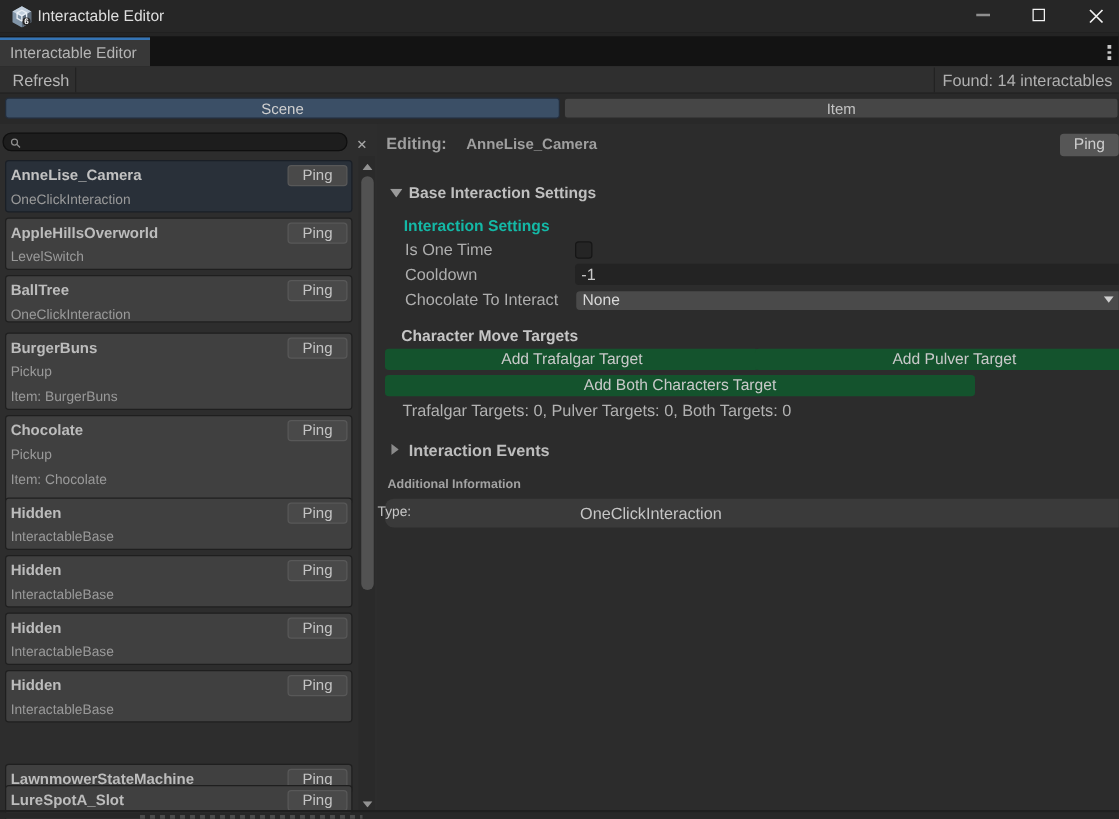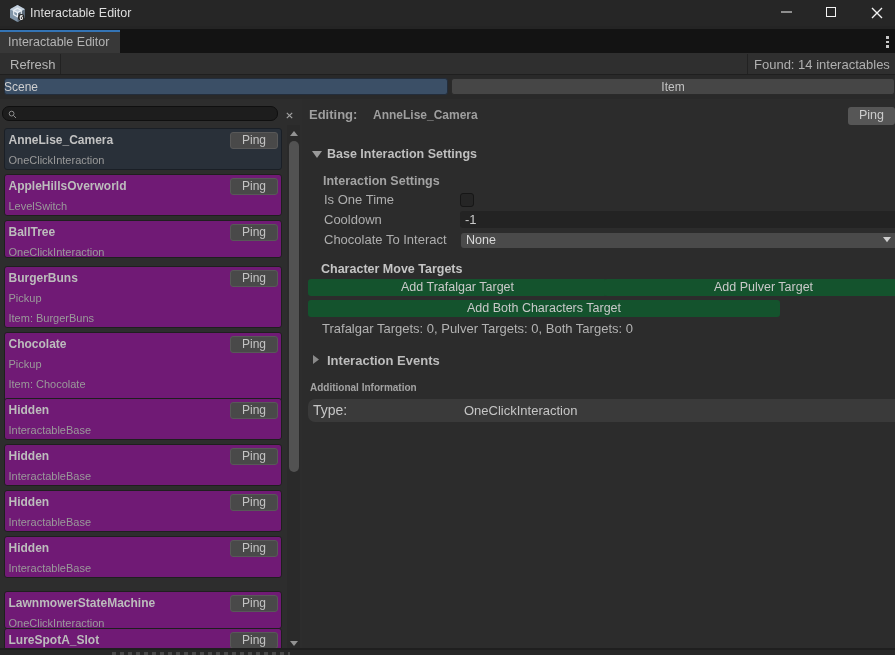--- a/index.html
+++ b/index.html
@@ -1,17 +1,17 @@
 <!DOCTYPE html>
 <html><head><meta charset="utf-8"><style>
 html,body{margin:0;padding:0;width:895px;height:655px;background:#2c2c2c;font-family:"Liberation Sans",sans-serif;overflow:hidden}
 .a{position:absolute}
 .t{position:absolute;white-space:nowrap}
 .b{font-weight:bold}
-.item{position:absolute;left:4px;width:278px;background:#701a75;border:1px solid #1f1f1f;border-radius:3px;box-sizing:border-box}
+.item{position:absolute;left:4px;width:278px;background:#404040;border:1px solid #1f1f1f;border-radius:3px;box-sizing:border-box}
 .it{position:absolute;left:3.5px;top:4px;font-size:12px;font-weight:bold;color:#bcbcbc;line-height:15px}
 .is{position:absolute;left:3.5px;font-size:11px;color:#9a9a9a;line-height:14px}
 .ping{position:absolute;right:3px;top:3px;width:48px;height:17px;background:#494949;border:1px solid #585858;border-radius:3px;box-sizing:border-box;color:#c3c3c3;font-size:12px;text-align:center;line-height:15px}
 .btn{position:absolute;background:#14532d;border-radius:3px;color:#c9c9c9;font-size:12.5px;text-align:center}
 .lbl{position:absolute;font-size:13px;color:#aeaeae;line-height:15px;white-space:nowrap}
 </style></head>
 <body>
 
 <div class="a" style="left:0;top:0;width:895px;height:26px;background:#262626"></div>
 <svg class="a" style="left:9px;top:4px" width="17" height="18" viewBox="0 0 17 18">
@@ -41,21 +41,21 @@
 <div class="a" style="left:886px;top:45px;width:2.5px;height:2.5px;background:#c8c8c8"></div>
 
 <div class="a" style="left:0;top:53px;width:895px;height:22px;background:#2f2f2f;border-bottom:1px solid #1f1f1f;box-sizing:border-box"></div>
 <div class="t" style="left:10px;top:58px;font-size:13px;color:#b6b6b6;line-height:13px">Refresh</div>
 <div class="a" style="left:60px;top:54px;width:1px;height:20px;background:#222"></div>
 <div class="a" style="left:747px;top:54px;width:1px;height:20px;background:#222"></div>
 <div class="t" style="left:754px;top:58px;font-size:13px;color:#b0b0b0;line-height:13px">Found: 14 interactables</div>
 
 <div class="a" style="left:0;top:75px;width:895px;height:24px;background:#292929"></div>
 <div class="a" style="left:4px;top:78px;width:444px;height:17px;background:#3b4f66;border:1px solid #232d3b;border-radius:3px;box-sizing:border-box"></div>
-<div class="t" style="left:4px;top:80px;width:444px;font-size:12px;color:#cfcfcf;line-height:14px">Scene</div>
+<div class="t" style="left:4px;top:80px;width:444px;text-align:center;font-size:12px;color:#cfcfcf;line-height:14px">Scene</div>
 <div class="a" style="left:451px;top:78px;width:444px;height:17px;background:#464646;border:1px solid #2a2a2a;border-radius:3px;box-sizing:border-box"></div>
 <div class="t" style="left:451px;top:80px;width:444px;text-align:center;font-size:12px;color:#c3c3c3;line-height:14px">Item</div>
 
 <div class="a" style="left:0;top:99px;width:302px;height:550px;background:#2d2d2d"></div>
 
 <div class="a" style="left:2px;top:106px;width:276px;height:15px;background:#1d1d1d;border:1px solid #0f0f0f;border-radius:7px;box-sizing:border-box"></div>
 <svg class="a" style="left:7.5px;top:109.5px" width="9" height="9" viewBox="0 0 9 9">
     <circle cx="3.6" cy="3.6" r="2.4" fill="none" stroke="#8d8d8d" stroke-width="1"></circle>
     <path d="M5.4,5.4 L8,8" stroke="#8d8d8d" stroke-width="1"></path>
   </svg>
@@ -103,21 +103,21 @@
 <div class="item" style="top:489.5px;height:42px">
   <div class="it">Hidden</div>
   <div class="is" style="top:24px">InteractableBase</div>
   <div class="ping">Ping</div>
 </div>
 <div class="item" style="top:535.5px;height:42px">
   <div class="it">Hidden</div>
   <div class="is" style="top:24px">InteractableBase</div>
   <div class="ping">Ping</div>
 </div>
-<div class="item" style="top:591px;height:38px">
+<div class="item" style="top:611px;height:24px">
   <div class="it">LawnmowerStateMachine</div>
   <div class="is" style="top:24px">OneClickInteraction</div>
   <div class="ping">Ping</div>
 </div>
 <div class="item" style="top:627.5px;height:42px">
   <div class="it">LureSpotA_Slot</div>
   <div class="is" style="top:24px">OneClickInteraction</div>
   <div class="ping">Ping</div>
 </div>
 
@@ -134,21 +134,21 @@
 
 <div class="t b" style="left:309px;top:108px;font-size:13px;color:#9f9f9f;line-height:13px">Editing:</div>
 <div class="t b" style="left:373px;top:108.5px;font-size:12px;color:#9f9f9f;line-height:13px">AnneLise_Camera</div>
 <div class="btn" style="left:848px;top:107px;width:47px;height:17.5px;background:#565656;line-height:17px;color:#cccccc;font-size:12.5px">Ping</div>
 
 <svg class="a" style="left:312px;top:151px" width="10" height="7" viewBox="0 0 10 7">
     <polygon points="0,0 10,0 5,7" fill="#9a9a9a"></polygon>
   </svg>
 <div class="t b" style="left:327px;top:148px;font-size:12.5px;color:#bfbfbf;line-height:13px">Base Interaction Settings</div>
 
-<div class="t b" style="left:323px;top:175px;font-size:12.5px;color:#a3a3a3;line-height:13px">Interaction Settings</div>
+<div class="t b" style="left:323px;top:175px;font-size:12.5px;color:#14b8a6;line-height:13px">Interaction Settings</div>
 <div class="lbl" style="left:324px;top:192px">Is One Time</div>
 <div class="a" style="left:460px;top:193px;width:14px;height:14px;background:#252525;border:1px solid #161616;border-radius:3px;box-sizing:border-box"></div>
 <div class="lbl" style="left:324px;top:212px">Cooldown</div>
 <div class="a" style="left:460px;top:211px;width:435px;height:17px;background:#232323;border-radius:3px 0 0 3px"></div>
 <div class="t" style="left:465px;top:212.5px;font-size:13px;color:#c9c9c9;line-height:13px">-1</div>
 <div class="lbl" style="left:324px;top:232px">Chocolate To Interact</div>
 <div class="a" style="left:461px;top:232.5px;width:434px;height:15.5px;background:#4a4a4a;border-radius:3px 0 0 3px"></div>
 <div class="t" style="left:466px;top:233.5px;font-size:12.5px;color:#d8d8d8;line-height:13px">None</div>
 <svg class="a" style="left:883px;top:237.3px" width="8" height="5.3" viewBox="0 0 8 5.3">
     <polygon points="0,0 8,0 4,5.3" fill="#cfcfcf"></polygon>
@@ -160,18 +160,18 @@
 <div class="btn" style="left:308px;top:300px;width:472px;height:17px;line-height:16.5px">Add Both Characters Target</div>
 <div class="t" style="left:322px;top:322px;font-size:13px;color:#b2b2b2;line-height:13px">Trafalgar Targets: 0, Pulver Targets: 0, Both Targets: 0</div>
 
 <svg class="a" style="left:313px;top:355px" width="6" height="9" viewBox="0 0 6 9">
     <polygon points="0,0 6,4.5 0,9" fill="#8a8a8a"></polygon>
   </svg>
 <div class="t b" style="left:327px;top:354px;font-size:13px;color:#bdbdbd;line-height:13px">Interaction Events</div>
 
 <div class="t b" style="left:310px;top:380.5px;font-size:10px;color:#a3a3a3;line-height:13px">Additional Information</div>
 <div class="a" style="left:308px;top:399px;width:587px;height:22.5px;background:#3a3a3a;border-radius:7px 0 0 7px"></div>
-<div class="t" style="left:313px;top:403.5px;font-size:14px;color:#c6c6c6;line-height:13px">Type:</div>
+<div class="t" style="left:302px;top:403.5px;font-size:11px;color:#c6c6c6;line-height:13px">Type:</div>
 <div class="t" style="left:464px;top:403.5px;font-size:13px;color:#c6c6c6;line-height:13px">OneClickInteraction</div>
 
 <div class="a" style="left:0;top:648px;width:895px;height:2px;background:#1f1f1f"></div>
 <div class="a" style="left:0;top:650px;width:895px;height:5px;background:#272727"></div>
 <div class="a" style="left:112px;top:651.5px;width:178px;height:3.5px;background:repeating-linear-gradient(90deg,#4a4a4a 0 4px,#272727 4px 8px)"></div>
 
 </body></html>

